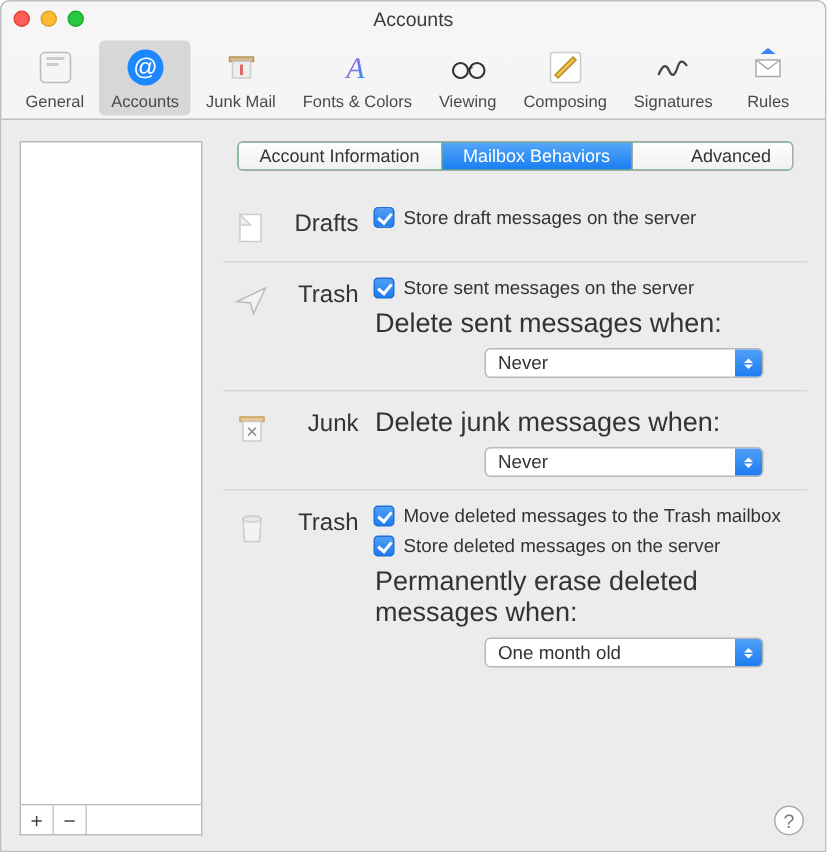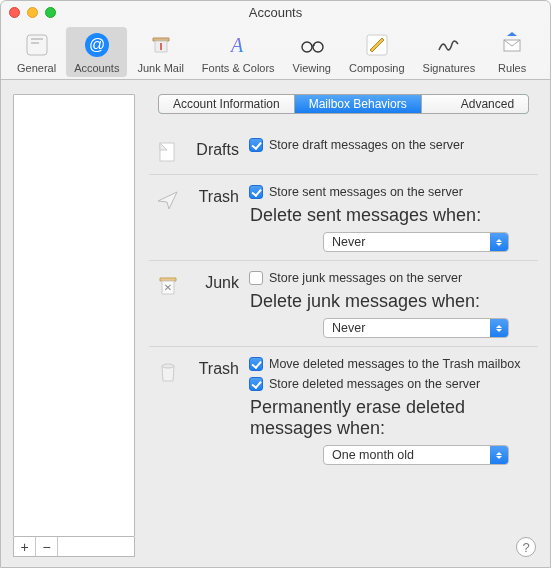--- a/index.html
+++ b/index.html
@@ -335,24 +335,20 @@
       <div class="section">
         <div class="sec-icon">
           <svg width="26" height="26">
               <path d="M5 5 h16 v3 h-16 z" fill="#e9c98f" stroke="#c9a35e"></path>
               <path d="M7 8 h12 v13 h-12 z" fill="#fafafa" stroke="#ccc"></path>
               <text x="13" y="18" text-anchor="middle" font-size="10" fill="#888">✕</text>
             </svg>
         </div>
         <div class="sec-title">Junk</div>
         <div class="sec-body">
-          <div class="row">
-            <span class="chk"></span>
-            <span class="lbl">Store junk messages on the server</span>
-          </div>
           <div class="hint">Delete junk messages when:</div>
           <div class="select">
             <span>Never</span>
             <div class="select-arrows">
                 <div class="arr-up"></div>
                 <div class="arr-down"></div>
               </div>
           </div>
         </div>
       </div>

